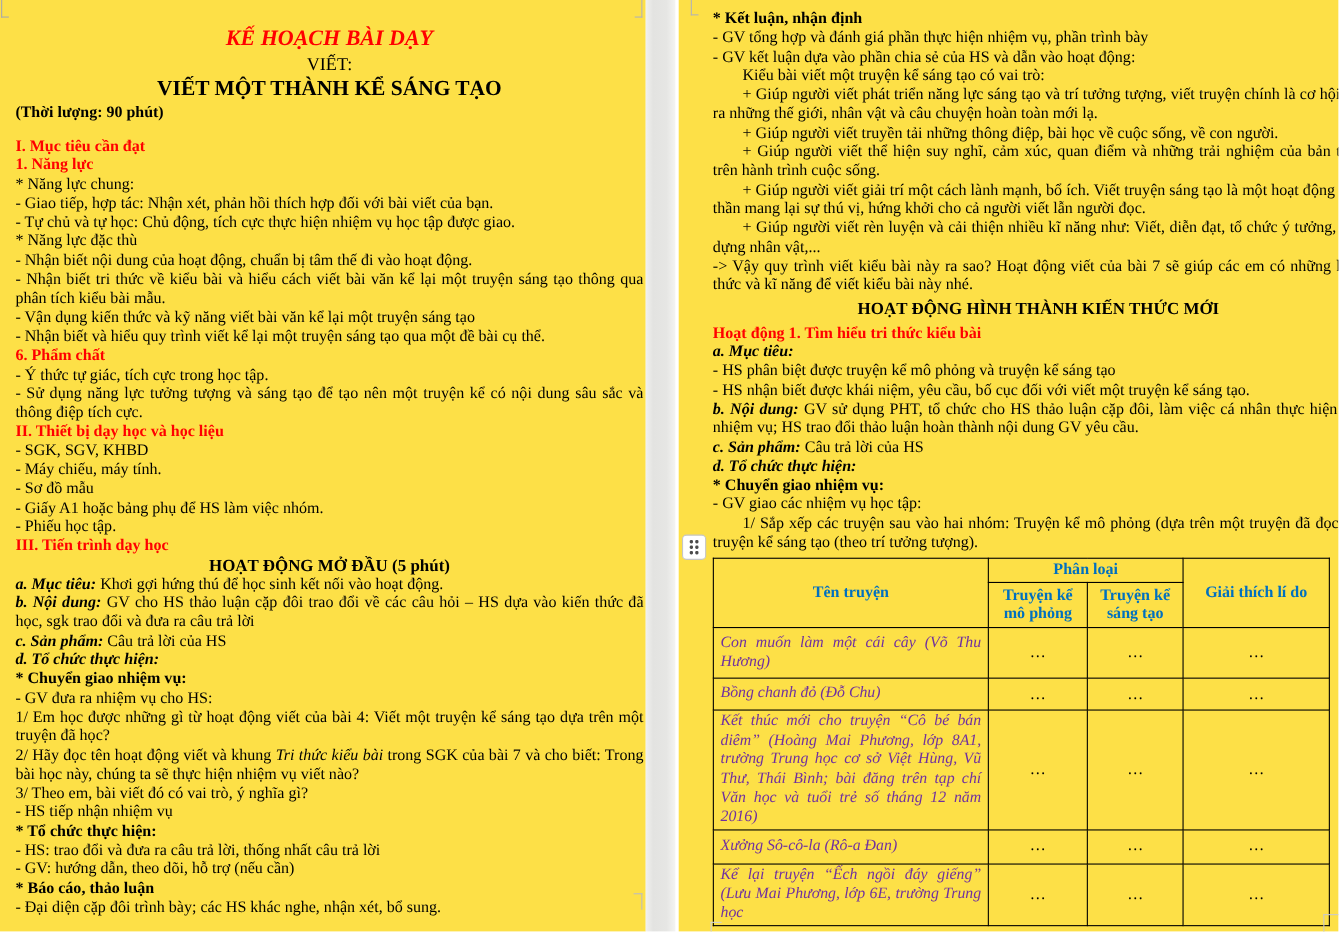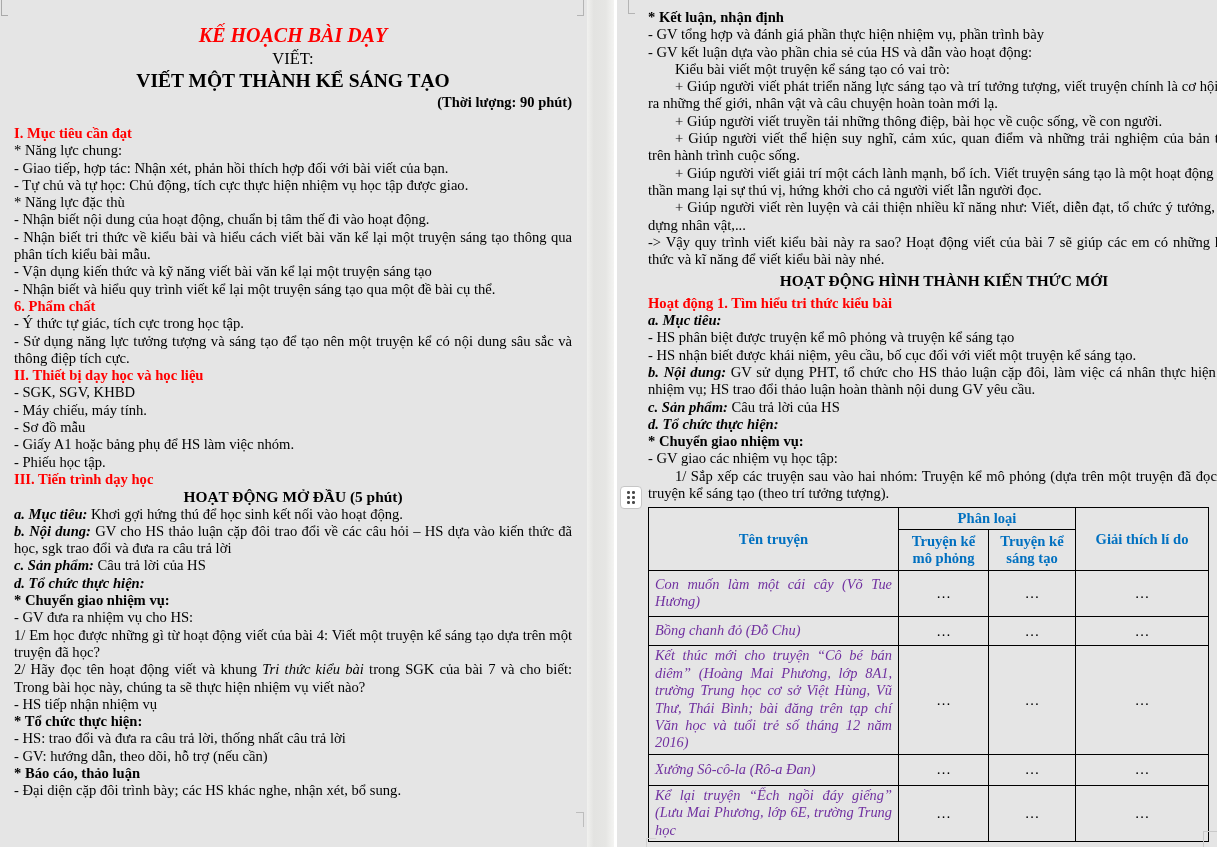--- a/index.html
+++ b/index.html
@@ -1,41 +1,41 @@
 <!DOCTYPE html>
 <html><head>
 <meta charset="utf-8">
 <style>
   html,body{margin:0;padding:0;background:#ffffff;}
   .viewport{
     position:relative;width:1217px;height:847px;overflow:hidden;background:#ffffff;
     font-family:"Liberation Serif","DejaVu Serif",serif;color:#000;
   }
   
-  .page{position:absolute;top:0;height:847px;background:#e5e5e5;overflow:hidden;}
+  .page{position:absolute;top:0;height:847px;background:#fde047;overflow:hidden;}
   .page.left{left:0;width:587px;}
   .page.right{left:617px;width:600px;}
-  .page.left .content{padding:22px 15px 0 14px;}
+  .page.left .content{padding:22px 2px 0 14px;}
   .page.right .content{width:592px;padding:9px 0 0 31px;}
   .gap{position:absolute;top:0;left:587px;width:27px;height:847px;
     background:linear-gradient(90deg,#f1f1ef 0%,#e3e3e1 25%,#e6e6e4 70%,#f4f4f2 100%);}
   
   p{margin:0;font-size:14.6px;line-height:17.3px;text-align:justify;}
   .red{color:#FF0000;font-weight:bold;}
   .bold{font-weight:bold;}
   .bi{font-weight:bold;font-style:italic;}
   .it{font-style:italic;}
   .center{text-align:center;font-weight:bold;font-size:15.4px;}
   .center.sp{margin:4px 0 5px;}
   .indent{text-indent:27px;}
   
   .t1{margin:0;text-align:center;color:#FF0000;font-weight:bold;font-style:italic;font-size:20px;line-height:26px;}
   .t2{margin:0;text-align:center;font-weight:normal;font-size:16.5px;line-height:21px;}
   .t3{margin:0;text-align:center;font-weight:bold;font-size:19.5px;line-height:24px;}
-  .t4{margin:0 0 14px;text-align:right;font-weight:bold;font-size:14.5px;line-height:18px;}
+  .t4{margin:0 0 14px;text-align:left;font-weight:bold;font-size:14.5px;line-height:18px;}
   
   table.cls{border-collapse:collapse;table-layout:fixed;width:560px;margin-top:5px;
     border:1.5px solid #000;}
   table.cls td{border:1px solid #000;overflow:hidden;}
   td.th{color:#0070C0;font-weight:bold;text-align:center;vertical-align:middle;
     font-size:14.6px;line-height:17px;padding:2px 3px;}
   td.story{color:#7030A0;font-style:italic;font-size:14.4px;line-height:17.4px;
     text-align:justify;vertical-align:middle;padding:1px 6px 2px;}
   td.dots{text-align:center;vertical-align:middle;font-size:14.6px;padding:0 2px;}
   
@@ -59,20 +59,21 @@
 <div class="viewport">
 
   <section class="page left">
     <div class="content">
       <h1 class="t1">KẾ HOẠCH BÀI DẠY</h1>
       <h2 class="t2">VIẾT:</h2>
       <h2 class="t3">VIẾT MỘT THÀNH KỂ SÁNG TẠO</h2>
       <h3 class="t4">(Thời lượng: 90  phút)</h3>
 
       <p class="red">I. Mục tiêu cần đạt</p>
+      <p class="red">1. Năng lực</p>
       <p> * Năng lực chung:</p>
       <p>- Giao tiếp, hợp tác: Nhận xét, phản hồi thích hợp đối với bài viết của bạn.</p>
       <p>- Tự chủ và tự học: Chủ động, tích cực thực hiện nhiệm vụ học tập được giao.</p>
       <p>* Năng lực đặc thù</p>
       <p>- Nhận biết nội dung của hoạt động, chuẩn bị tâm thế đi vào hoạt động.</p>
       <p>- Nhận biết tri thức về kiểu bài và hiểu cách viết bài văn kể lại một truyện sáng tạo thông qua phân tích kiểu bài mẫu.</p>
       <p>- Vận dụng kiến thức và kỹ năng viết bài văn kể lại một truyện sáng tạo</p>
       <p>- Nhận biết và hiểu quy trình viết kể lại một truyện sáng tạo qua một đề bài cụ thể.</p>
       <p class="red">6. Phẩm chất</p>
       <p>- Ý thức tự giác, tích cực trong học tập.</p>
@@ -86,20 +87,21 @@
       <p class="red">III. Tiến trình dạy học</p>
       <p class="center">HOẠT ĐỘNG MỞ ĐẦU (5 phút)</p>
       <p><span class="bi">a. Mục tiêu:</span><span> Khơi gợi hứng thú để học sinh kết nối vào hoạt động.</span></p>
       <p><span class="bi">b. Nội dung:</span><span> GV cho HS thảo luận cặp đôi trao đổi về các câu hỏi – HS dựa vào kiến thức đã học, sgk trao đổi và đưa ra câu trả lời</span></p>
       <p><span class="bi">c. Sản phẩm:</span><span> Câu trả lời của HS</span></p>
       <p class="bi">d. Tổ chức thực hiện:</p>
       <p class="bold">* Chuyển giao nhiệm vụ:</p>
       <p>- GV đưa ra nhiệm vụ cho HS:</p>
       <p>1/ Em học được những gì từ hoạt động viết của bài 4: Viết một truyện kể sáng tạo dựa trên một truyện đã học?</p>
       <p><span>2/  Hãy đọc tên hoạt động viết và khung </span><span class="it">Tri thức kiểu bài</span><span> trong SGK của bài 7 và cho biết: Trong bài học này, chúng ta sẽ thực hiện nhiệm vụ viết nào?</span></p>
+      <p>3/ Theo em, bài viết đó có vai trò, ý nghĩa gì?</p>
       <p>- HS tiếp nhận nhiệm vụ</p>
       <p class="bold">* Tổ chức thực hiện:</p>
       <p>- HS: trao đổi và đưa ra câu trả lời, thống nhất câu trả lời</p>
       <p>- GV: hướng dẫn, theo dõi, hỗ trợ (nếu cần)</p>
       <p class="bold">* Báo cáo, thảo luận</p>
       <p>-  Đại diện cặp đôi trình bày; các HS khác nghe, nhận xét, bổ sung.</p>
     </div>
   </section>
 
   <div class="gap"></div>
@@ -139,21 +141,21 @@
           <tr>
             <td class="th" rowspan="2" style="height:24px">Tên truyện</td>
             <td class="th" colspan="2">Phân loại</td>
             <td class="th" rowspan="2">Giải thích lí do</td>
           </tr>
           <tr>
             <td class="th" style="height:36px">Truyện kể mô phỏng</td>
             <td class="th">Truyện kể sáng tạo</td>
           </tr>
           <tr>
-            <td class="story" style="height:42px">Con muốn làm một cái cây (Võ Tue Hương)</td>
+            <td class="story" style="height:42px">Con muốn làm một cái cây (Võ Thu Hương)</td>
             <td class="dots">…</td>
             <td class="dots">…</td>
             <td class="dots">…</td>
           </tr>
           <tr>
             <td class="story" style="height:25px">Bồng chanh đỏ (Đỗ Chu)</td>
             <td class="dots">…</td>
             <td class="dots">…</td>
             <td class="dots">…</td>
           </tr>

